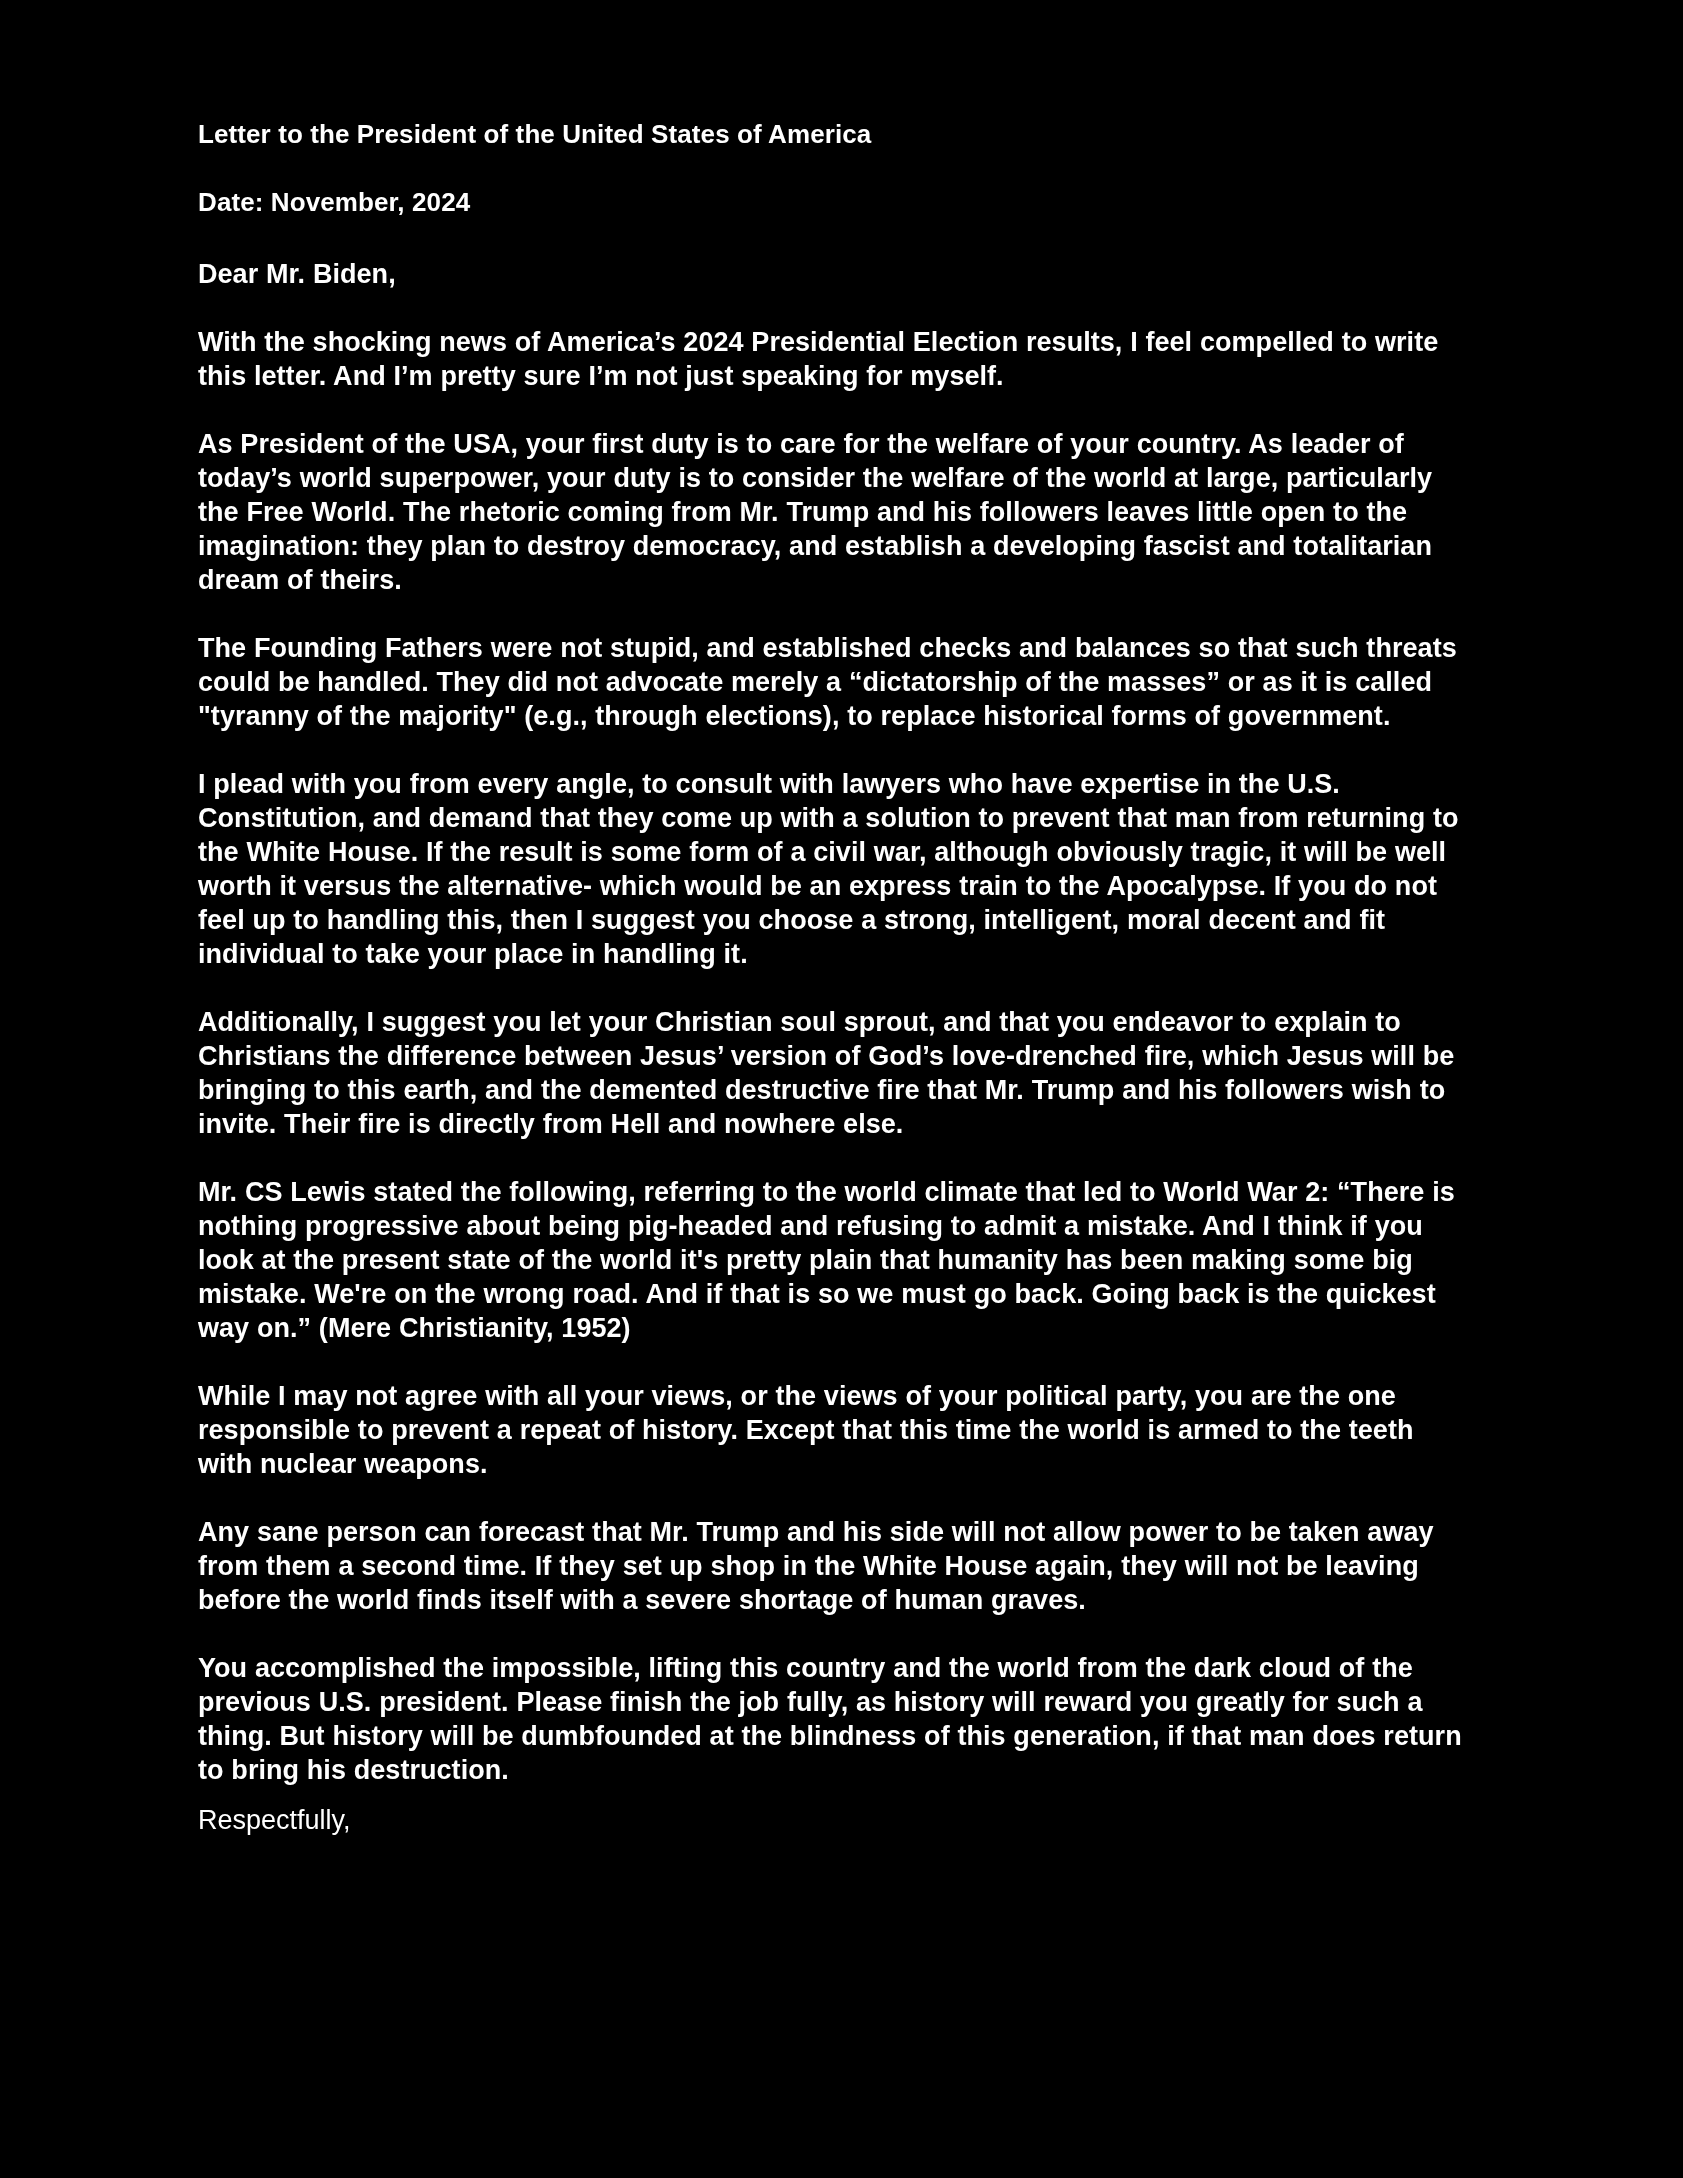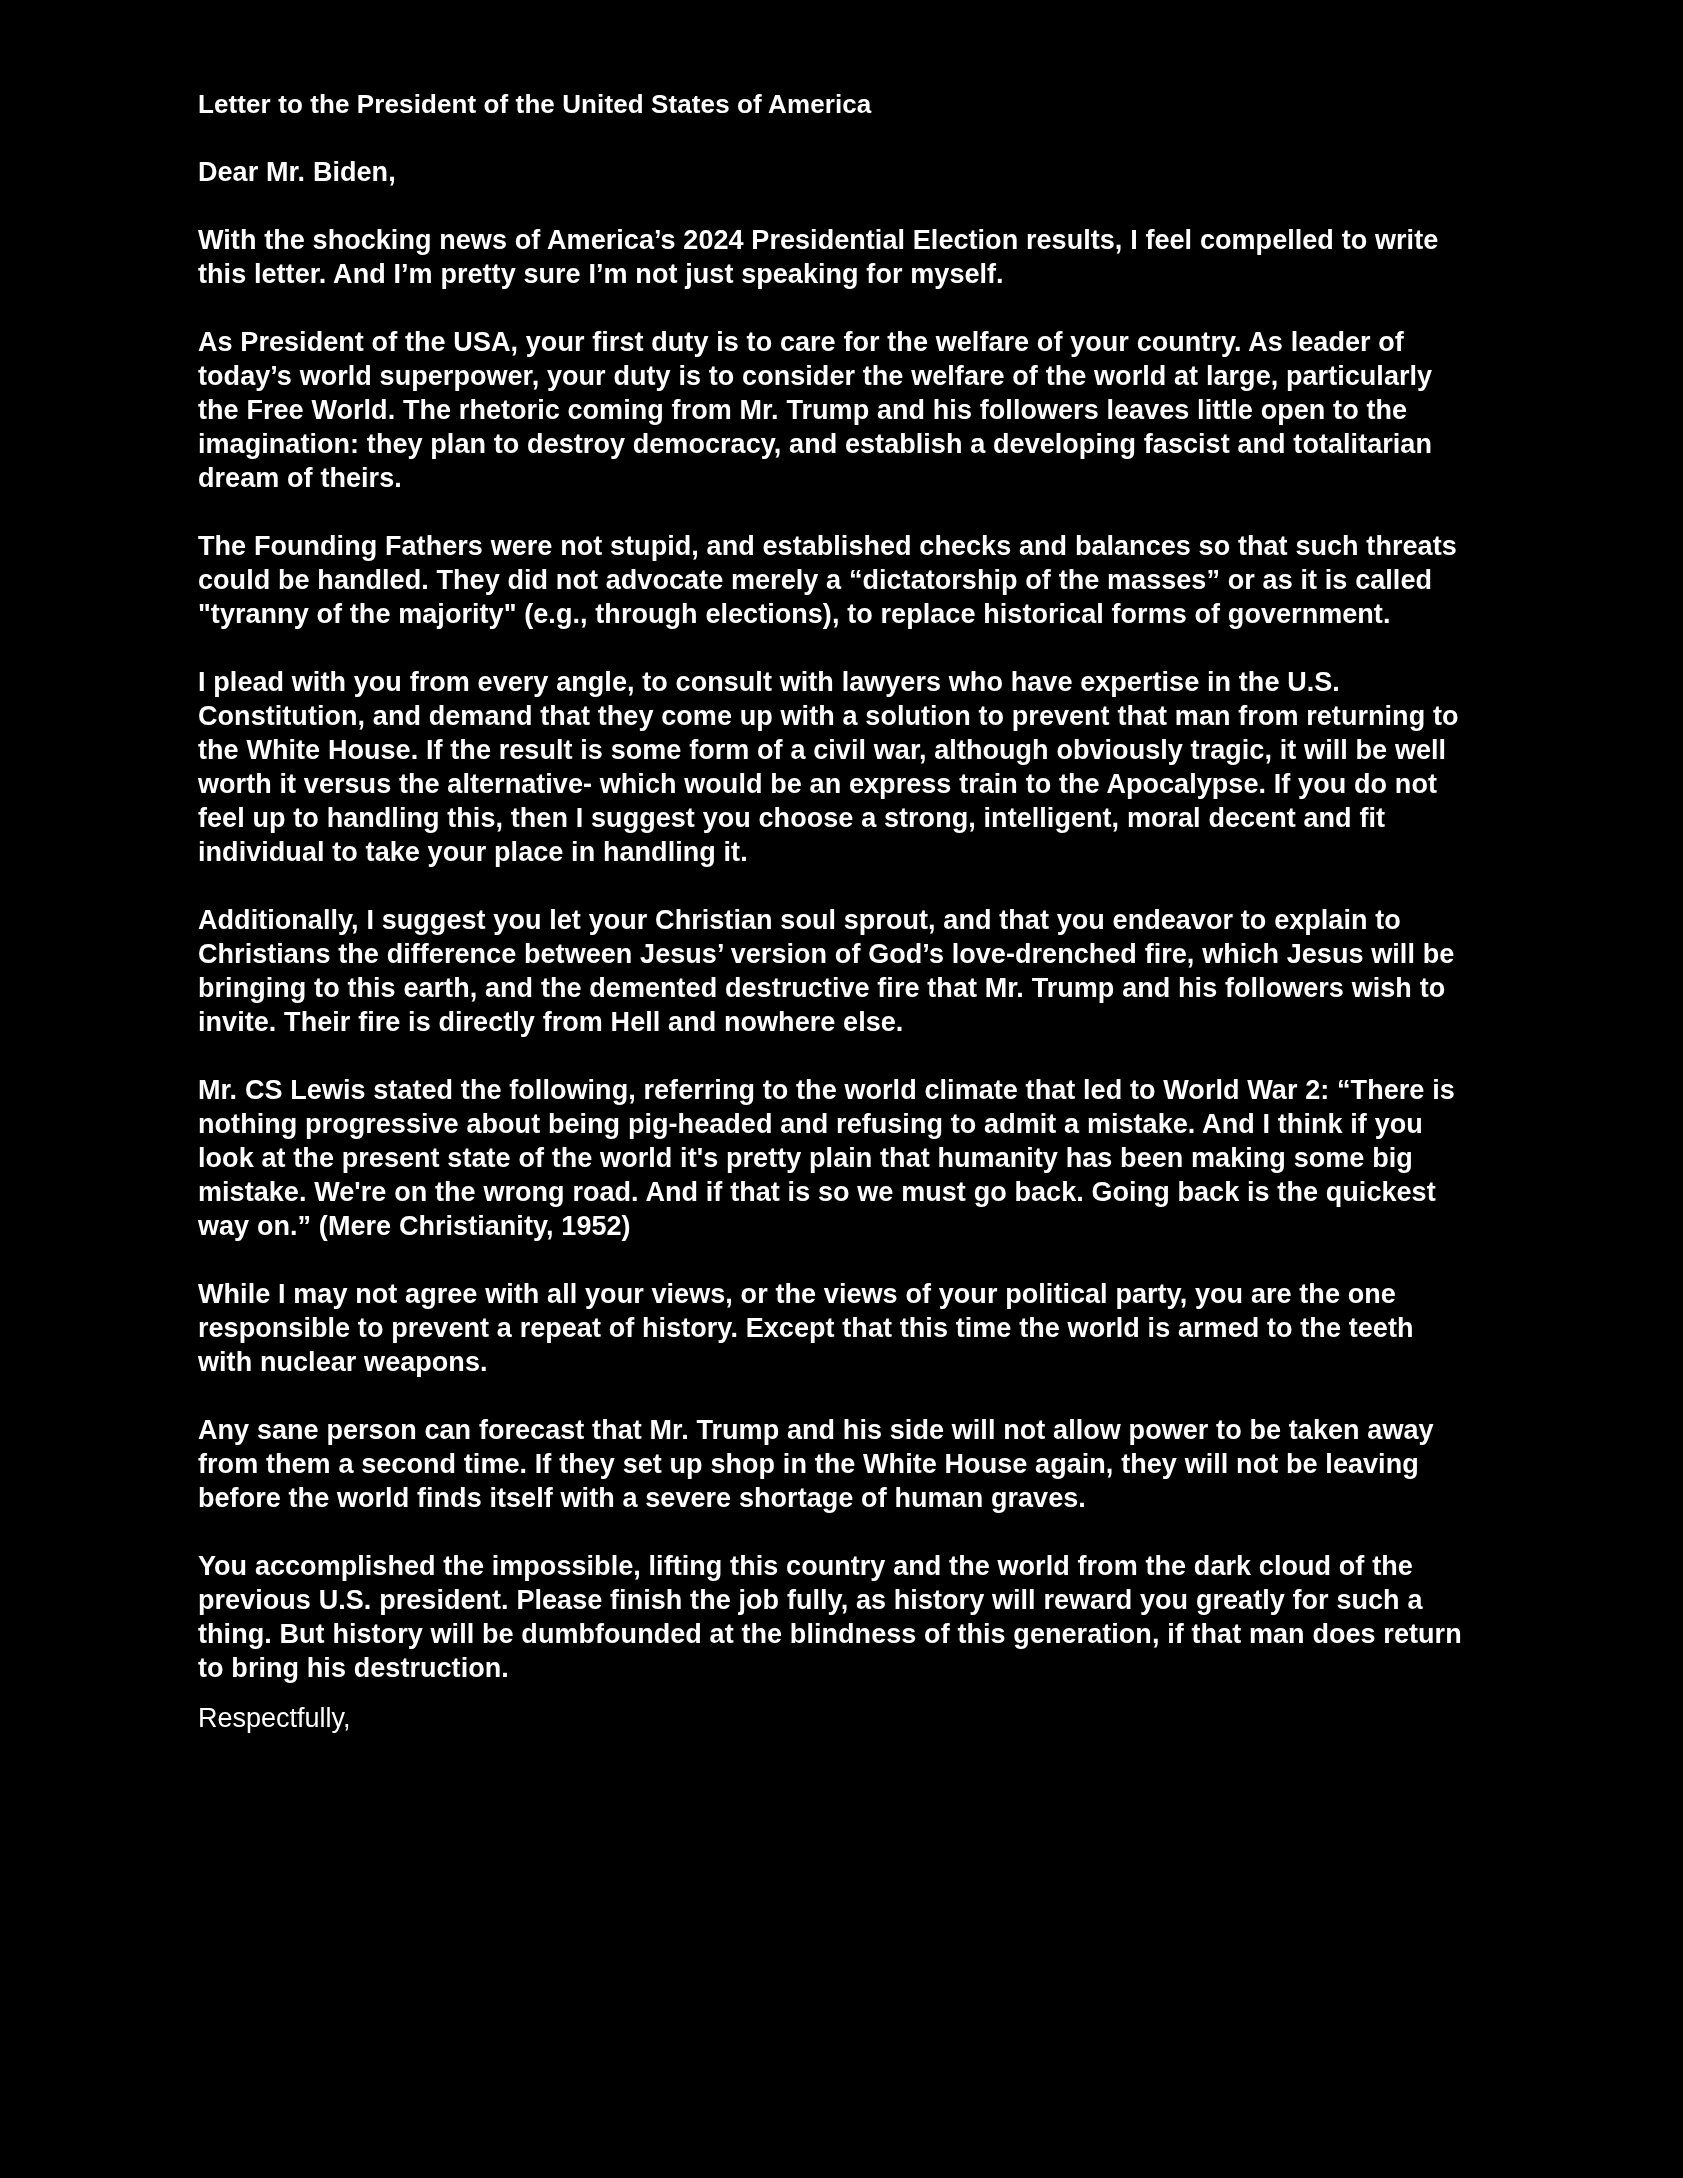--- a/index.html
+++ b/index.html
@@ -14,21 +14,21 @@
     font-family: "Liberation Sans", sans-serif;
     color: #ffffff;
     -webkit-font-smoothing: antialiased;
   }
   .page {
     position: relative;
     width: 1683px;
     height: 2178px;
     background: #000000;
     box-sizing: border-box;
-    padding: 87px 208px 0 198px;
+    padding: 117px 208px 0 198px;
   }
   .letter {
     width: 1277px;
   }
   .heading {
     font-size: 26px;
     font-weight: bold;
     line-height: 34px;
     margin: 0 0 34px 0;
     letter-spacing: 0.1px;
@@ -55,20 +55,21 @@
   }
 </style>
 </head>
 <body>
 
 <div class="page">
   <div class="letter">
 
     <h1 class="heading">Letter to the President of the United States of America</h1>
 
+    <h2 class="heading second">Date: November, 2024</h2>
 
     <p class="para">Dear Mr. Biden,</p>
 
     <p class="para">With the shocking news of America’s 2024 Presidential Election results, I feel compelled to write this letter. And I’m pretty sure I’m not just speaking for myself.</p>
 
     <p class="para">As President of the USA, your first duty is to care for the welfare of your country. As leader of today’s world superpower, your duty is to consider the welfare of the world at large, particularly the Free World. The rhetoric coming from Mr. Trump and his followers leaves little open to the imagination: they plan to destroy democracy, and establish a developing fascist and totalitarian dream of theirs.</p>
 
     <p class="para">The Founding Fathers were not stupid, and established checks and balances so that such threats could be handled. They did not advocate merely a “dictatorship of the masses” or as it is called "tyranny of the majority" (e.g., through elections), to replace historical forms of government.</p>
 
     <p class="para">I plead with you from every angle, to consult with lawyers who have expertise in the U.S. Constitution, and demand that they come up with a solution to prevent that man from returning to the White House. If the result is some form of a civil war, although obviously tragic, it will be well worth it versus the alternative- which would be an express train to the Apocalypse. If you do not feel up to handling this, then I suggest you choose a strong, intelligent, moral decent and fit individual to take your place in handling it.</p>

